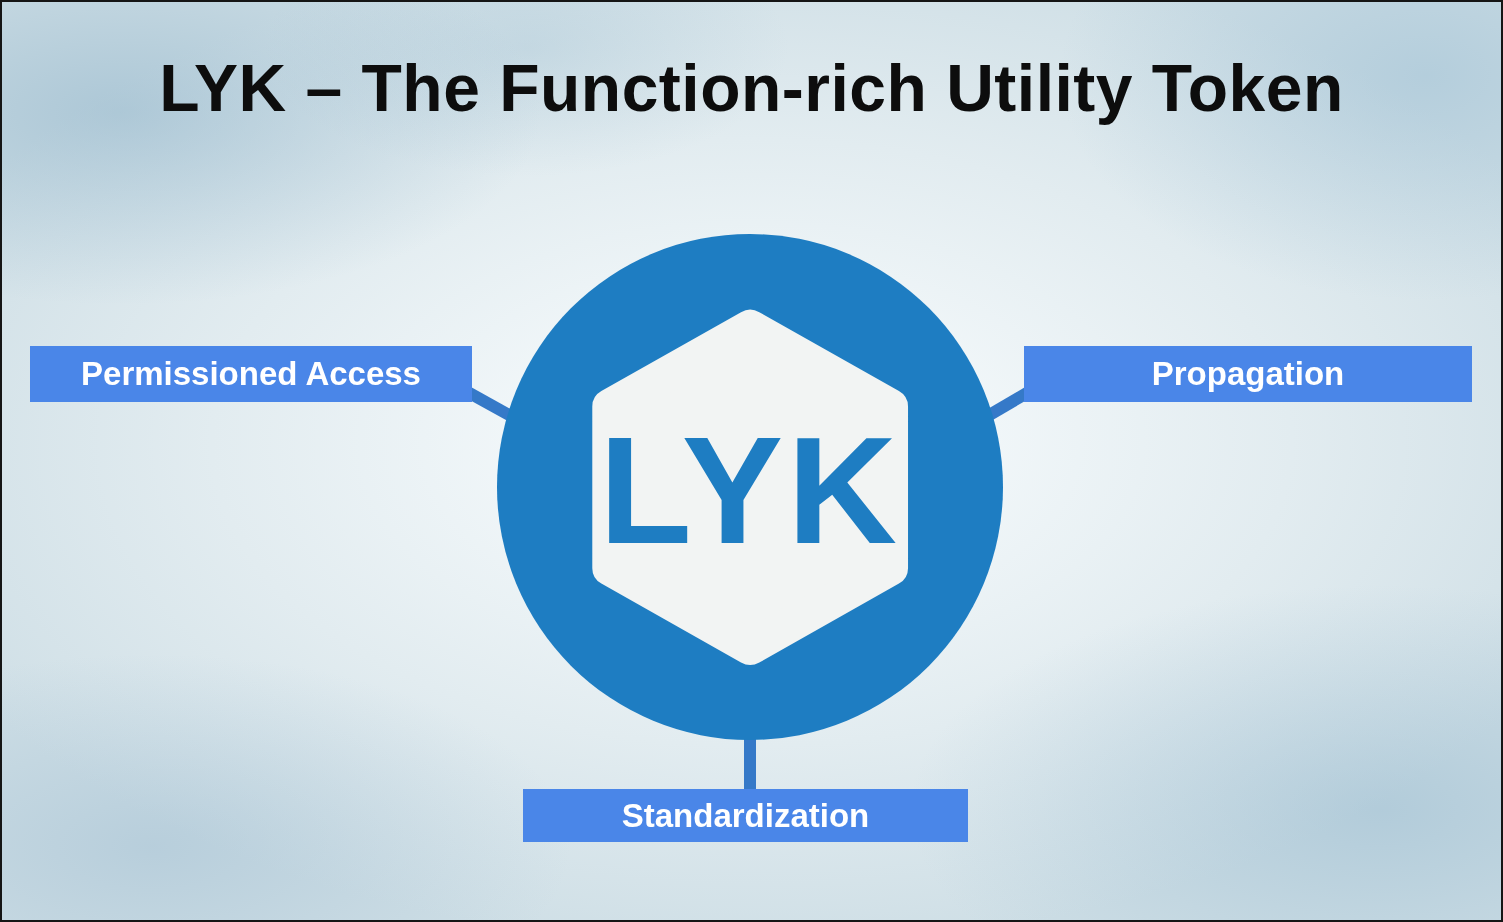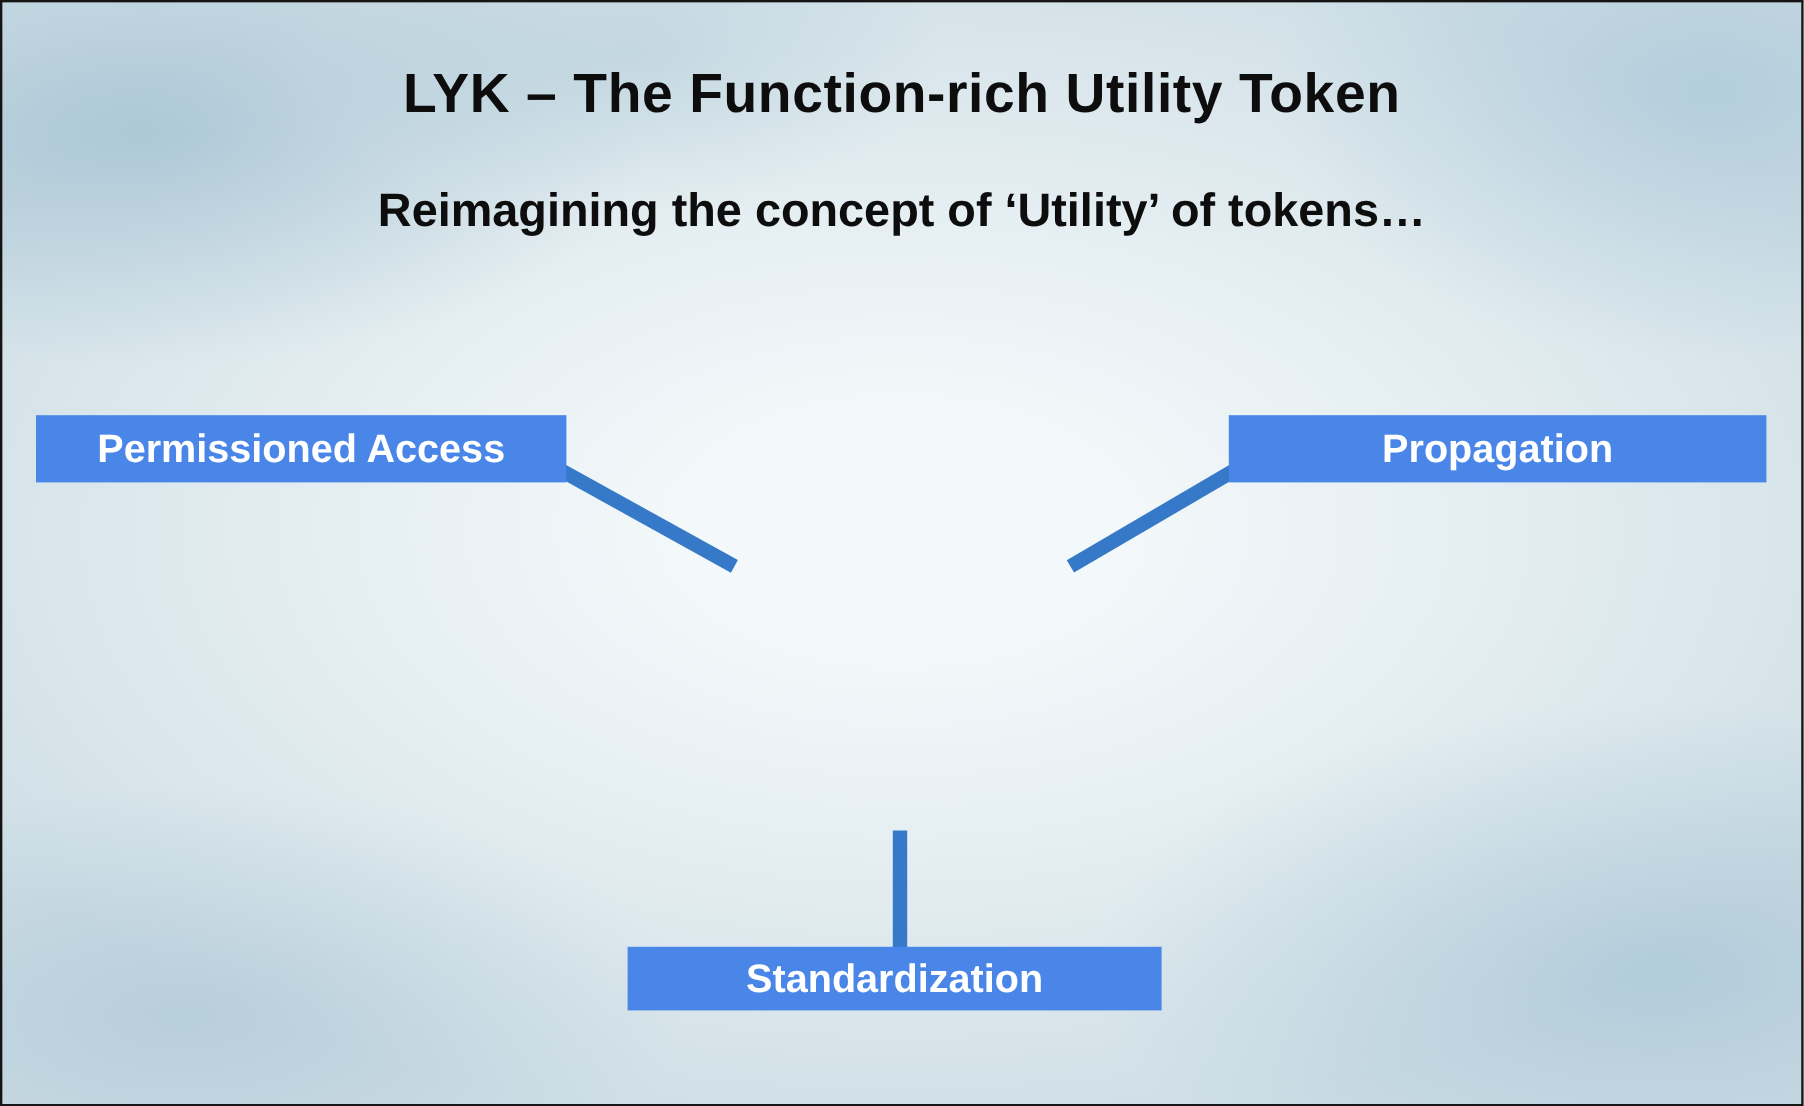--- a/index.html
+++ b/index.html
@@ -22,21 +22,21 @@
       radial-gradient(ellipse 25% 20% at 35% 5%, rgba(150,185,205,0.30), transparent 70%),
       radial-gradient(ellipse 60% 55% at 50% 48%, #f3f8fa 20%, #e2ecf0 60%, #cfdfe6 100%);
   }
   .title {
     position: absolute;
     left: 0;
     top: 48px;
     width: 100%;
     margin: 0;
     text-align: center;
-    font-size: 46px;
+    font-size: 66px;
     font-weight: bold;
     color: #0d0d0d;
     letter-spacing: 0.5px;
   }
   .subtitle {
     position: absolute;
     left: 0;
     top: 152px;
     width: 100%;
     margin: 0;
@@ -126,28 +126,33 @@
     width: 445px;
     height: 53px;
   }
 </style>
 </head>
 <body>
 
 <div class="slide">
 
   <h1 class="title">LYK – The Function-rich Utility Token</h1>
-  <h2 class="subtitle">Reimagining the concept of ‘Utility’ of tokens…</h2>
 
   <svg class="connectors" viewBox="0 0 1503 922">
     <line class="connector" x1="462" y1="388" x2="610" y2="470"></line>
     <line class="connector" x1="1030" y1="388" x2="890" y2="470"></line>
     <line class="connector" x1="748" y1="690" x2="748" y2="792"></line>
   </svg>
 
+  <div class="token-circle">
+    <svg class="hex" viewBox="0 0 360 400" preserveAspectRatio="none">
+      <polygon points="180,38 318,118 318,282 180,362 42,282 42,118"></polygon>
+    </svg>
+    <div class="token-label">LYK</div>
+  </div>
 
   <div class="node-box node-left">
     <span>Permissioned Access</span>
   </div>
 
   <div class="node-box node-right">
     <span>Propagation</span>
   </div>
 
   <div class="node-box node-bottom">

